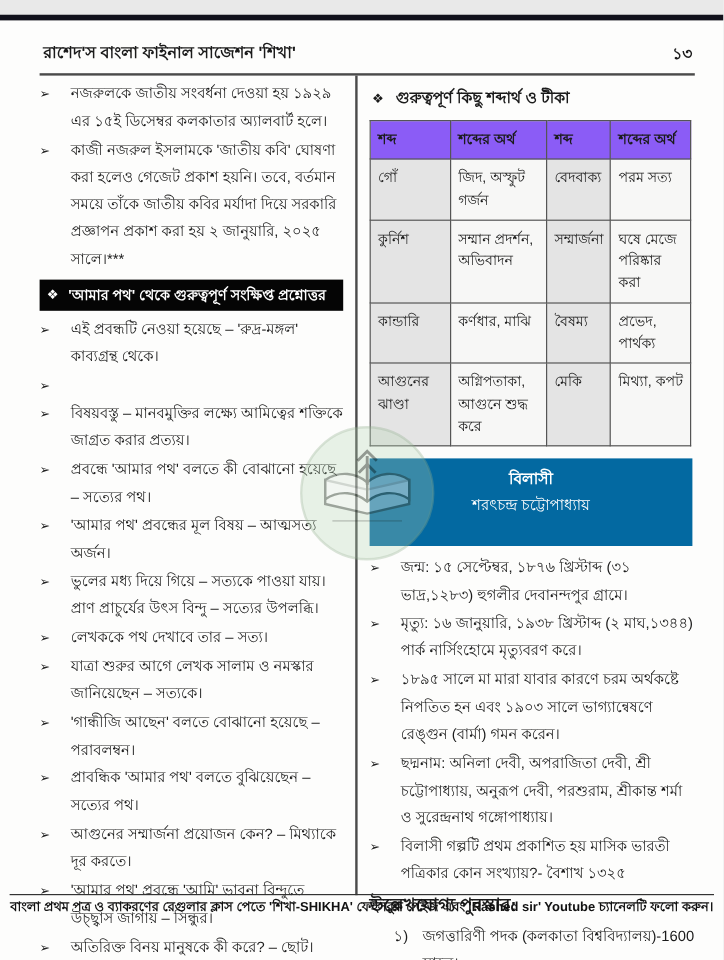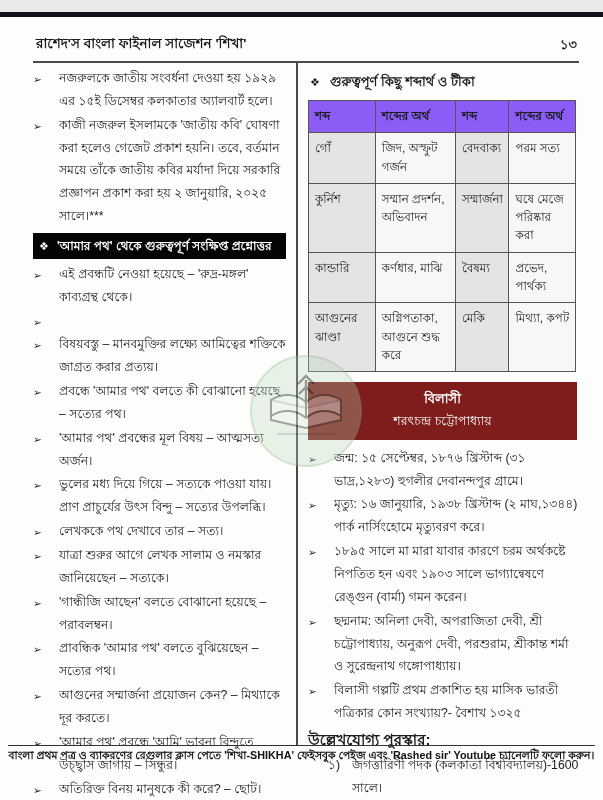--- a/index.html
+++ b/index.html
@@ -31,21 +31,21 @@
   .vocab-heading{display:flex;gap:10px;align-items:center;font-size:13px;font-weight:bold;margin:7px 0 7px 2px;}
   .vocab-heading .diamond{font-size:11px;}
   
   table.vocab{border-collapse:collapse;width:99%;font-size:11.8px;line-height:1.55;table-layout:fixed;}
   table.vocab th,table.vocab td{border:1.6px solid #555;padding:6px 5px 7px 6px;vertical-align:top;text-align:left;font-weight:normal;}
   table.vocab th{background:#8b5cf6;font-weight:bold;}
   table.vocab td:nth-child(odd){background:#e4e4e4;}
   table.vocab td:nth-child(even){background:#f7f7f6;}
   .cw1{width:25%;} .cw2{width:30%;} .cw3{width:20%;} .cw4{width:25%;}
   
-  .bilashi-box{background:#7f1d1d;color:#fff;text-align:center;padding:6px 4px 7px;margin:10px 2px 7px 0;line-height:1.75;}
+  .bilashi-box{background:#0369a1;color:#fff;text-align:center;padding:6px 4px 22px;margin:10px 2px 7px 0;line-height:1.75;}
   .bilashi-box .bb-title{font-size:13px;font-weight:bold;}
   .bilashi-box .bb-author{font-size:12.5px;font-weight:normal;}
   .awards-heading{font-size:15px;font-weight:bold;line-height:1.8;margin:1px 0;}
   .award-item{display:flex;font-size:12.3px;line-height:1.86;padding-left:20px;}
   .award-item .a-num{flex:none;width:24px;}
   
   .page-footer{
     position:absolute;left:8px;right:8px;top:733px;border-top:1.6px solid #333;
     padding-top:1px;text-align:center;font-size:10.8px;font-weight:bold;color:#111;
   }

